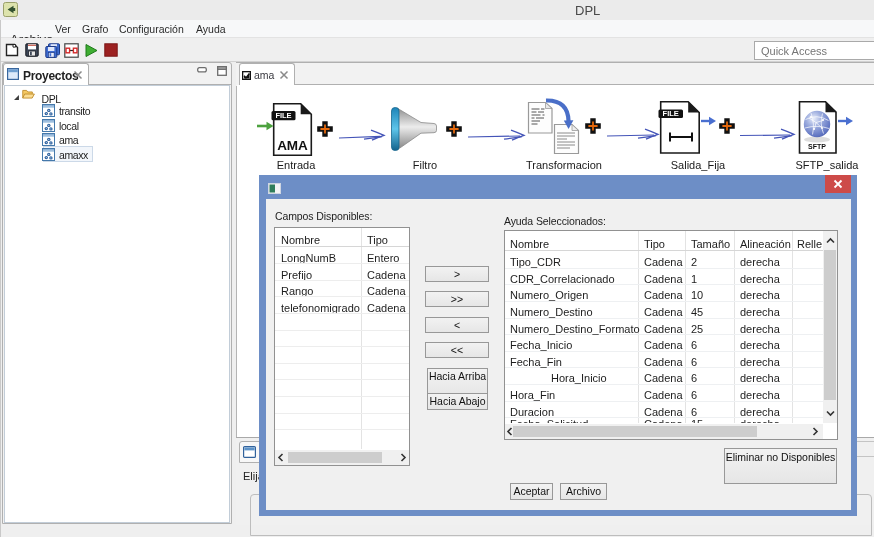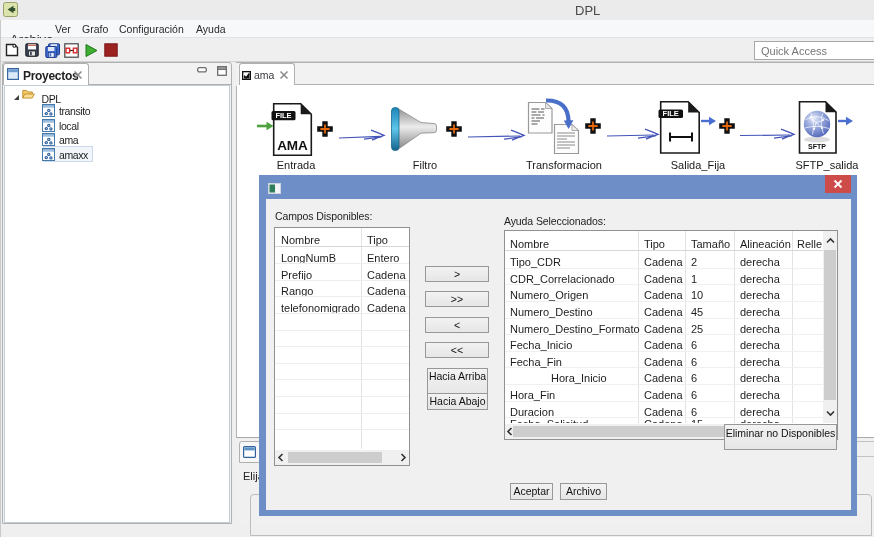--- a/index.html
+++ b/index.html
@@ -402,15 +402,15 @@
 
 <div class="ab" style="left:505px;top:424px;width:318px;height:15px;background:#f0f0f0"></div>
 <div class="ab" style="left:513px;top:426px;width:244px;height:11px;background:#cdcdcd"></div>
 <svg class="ab" style="left:506px;top:427px" width="8" height="9" viewBox="0 0 8 9">
     <path d="M5.5 1 L2 4.5 L5.5 8" stroke="#333" stroke-width="1.6" fill="none"></path>
   </svg>
 <svg class="ab" style="left:811px;top:427px" width="8" height="9" viewBox="0 0 8 9">
     <path d="M2.5 1 L6 4.5 L2.5 8" stroke="#333" stroke-width="1.6" fill="none"></path>
   </svg>
 
-<div class="btn" style="left:724px;top:424px;width:113px;height:26px;line-height:16px">Eliminar no Disponibles</div>
+<div class="btn" style="left:724px;top:448px;width:113px;height:36px;line-height:16px">Eliminar no Disponibles</div>
 <div class="btn" style="left:510px;top:483px;width:43px;height:17px;line-height:15px">Aceptar</div>
 <div class="btn" style="left:560px;top:483px;width:47px;height:17px;line-height:15px">Archivo</div>
 
 </body></html>

